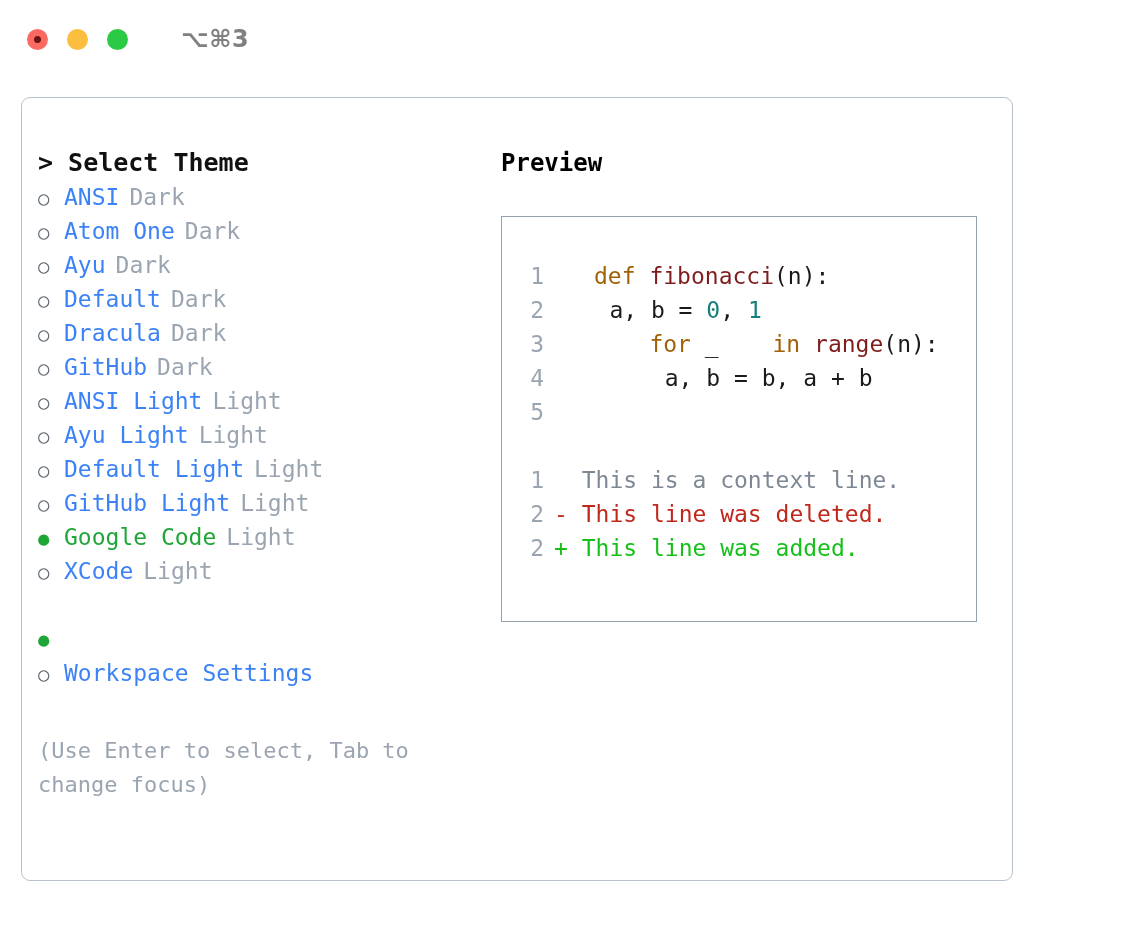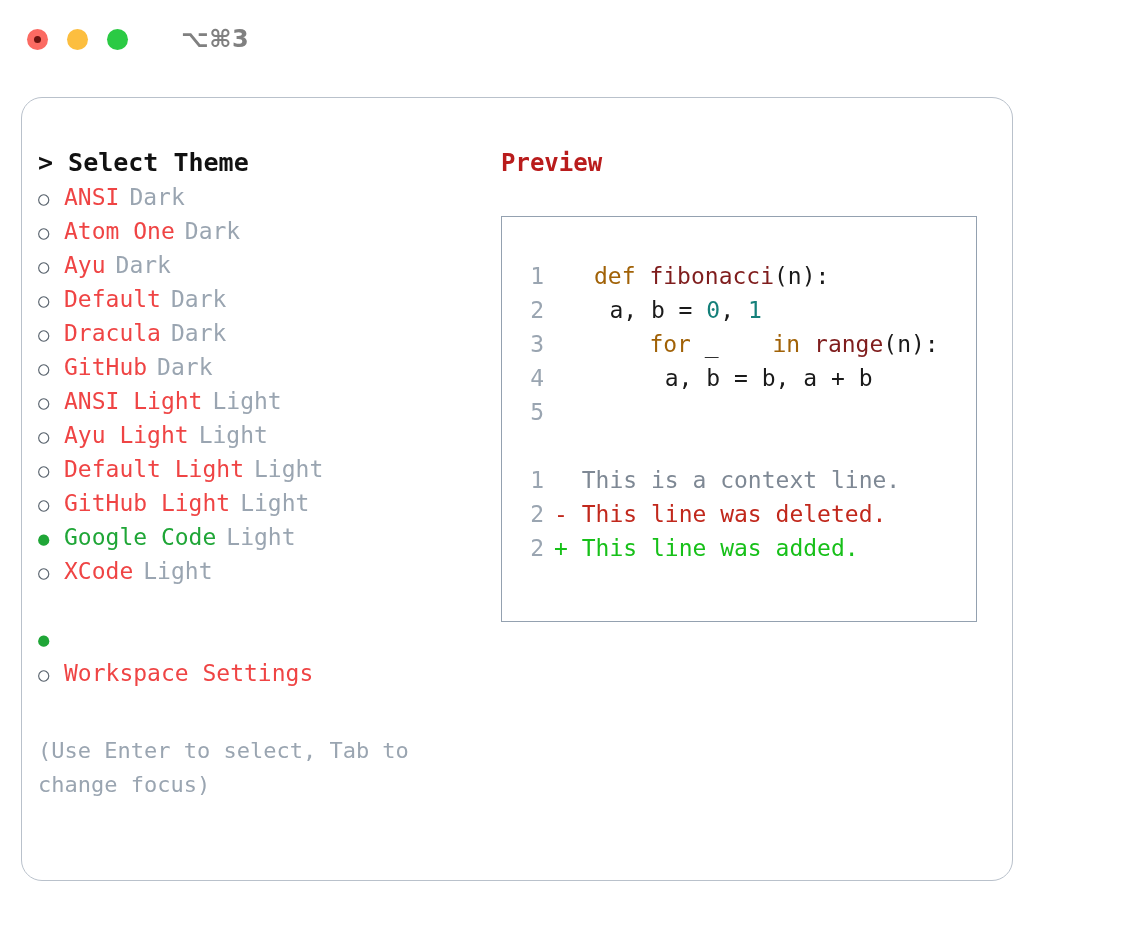--- a/index.html
+++ b/index.html
@@ -66,21 +66,21 @@
   }
 
   
   .panel {
     position: absolute;
     left: 21px;
     top: 97px;
     width: 992px;
     height: 784px;
     border: 1.6px solid #b9c1cb;
-    border-radius: 21px;
+    border-radius: 9px;
     box-sizing: border-box;
     padding-left: 28px;
   }
 
   .panel-body {
     position: absolute;
     left: 0; top: 0;
     width: 100%; height: 100%;
   }
 
@@ -109,21 +109,21 @@
   }
   .marker {
     display: inline-block;
     width: 26px;
     flex: 0 0 26px;
     font-size: 19px;
     color: #5c6670;
     line-height: 34px;
   }
   .marker.on { color: #1fa637; }
-  .row .label { color: #ef4444; }
+  .row .label { color: #3b82f6; }
   .row.selected .label { color: #1fa637; }
   .row .variant {
     color: #9aa5b1;
     margin-left: 10px;
   }
   .group-title {
     height: 34px;
     line-height: 34px;
     font-size: 23px;
     color: #1a1a1a;
@@ -143,21 +143,21 @@
   
   .right-col {
     position: absolute;
     left: 479px;
     top: 48px;
     width: 500px;
   }
   .preview-title {
     font-size: 24px;
     font-weight: 700;
-    color: #b91c1c;
+    color: #000000;
     line-height: 34px;
     height: 34px;
     white-space: pre;
   }
   .code-box {
     margin-top: 36px;
     width: 476px;
     height: 406px;
     border: 1.6px solid #94a1b0;
     box-sizing: border-box;

